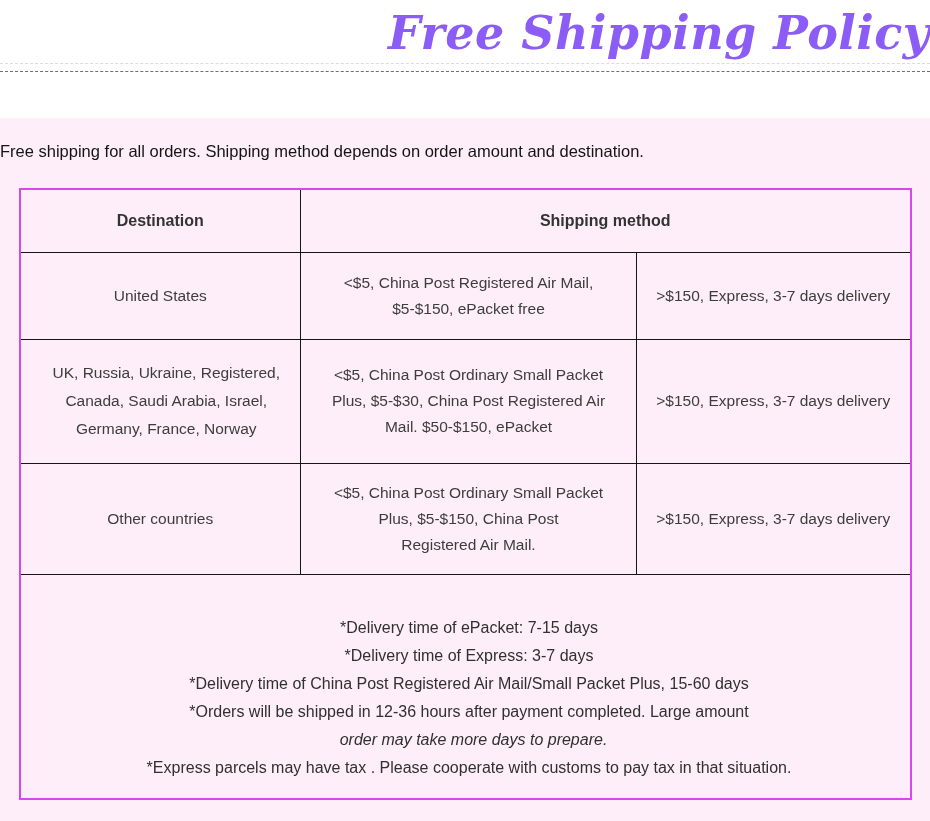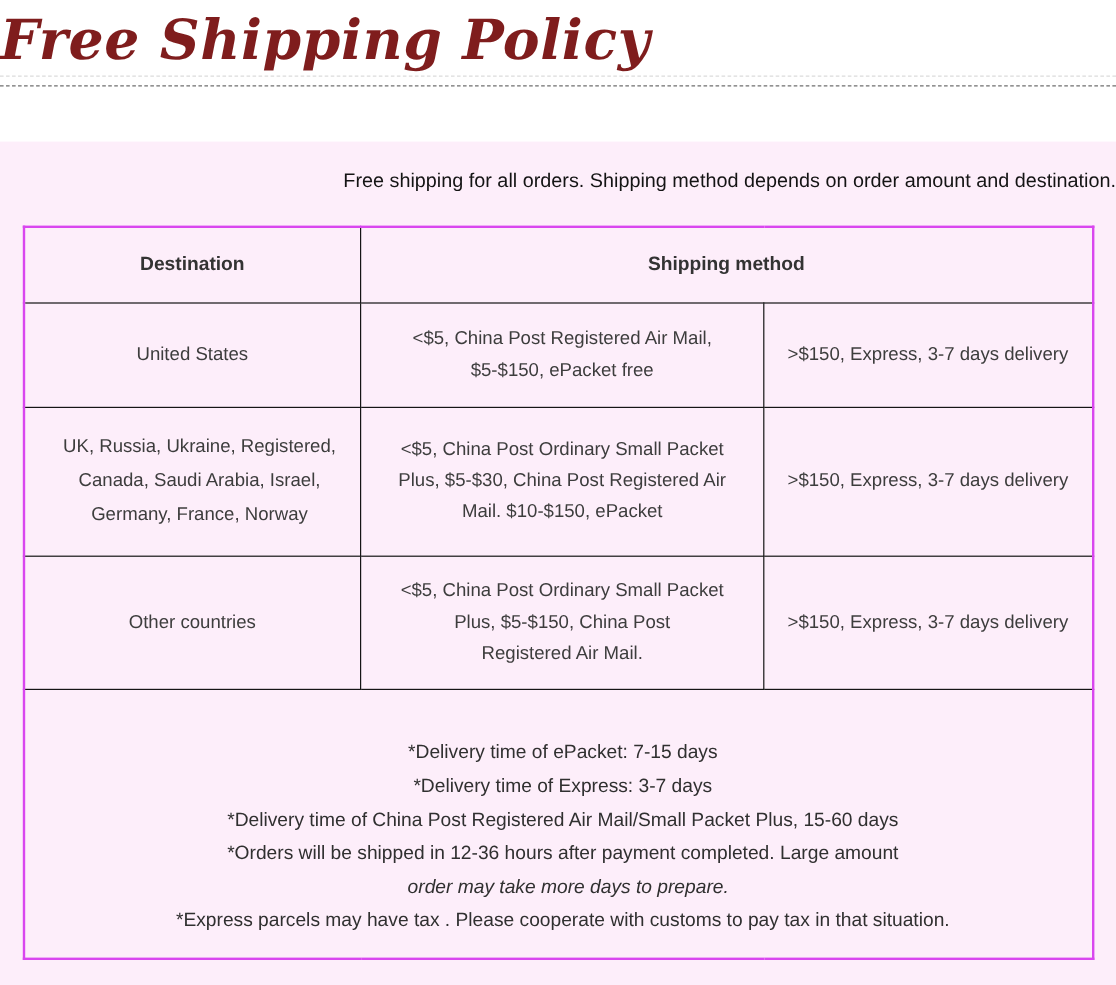--- a/index.html
+++ b/index.html
@@ -11,28 +11,28 @@
     background: #ffffff;
     font-family: "Liberation Sans", "DejaVu Sans", sans-serif;
     overflow: hidden;
   }
 
   
   .masthead { position: relative; height: 118px; background: #ffffff; }
   .title {
     position: absolute;
     top: 2px; left: 0; right: 0;
-    text-align: left;
+    text-align: right;
     font-family: "DejaVu Serif", "Liberation Serif", serif;
     font-style: italic;
     font-weight: 600;
     font-size: 46px;
     line-height: 62px;
     letter-spacing: 0.5px;
-    color: #7f1d1d;
+    color: #8b5cf6;
   }
   .dash { position: absolute; left: 0; right: 0; height: 0; }
   .dash-light { top: 63px; border-top: 1px dashed #dcdcdc; }
   .dash-dark  { top: 71px; border-top: 1px dashed #6f6f6f; }
   .badge {
     position: absolute;
     top: 70px; left: 50%;
     transform: translateX(-50%);
     width: 86px; height: 37px;
     background: #1f1d21;
@@ -59,21 +59,21 @@
 
   
   .panel {
     position: absolute;
     top: 118px; left: 0;
     width: 930px; height: 703px;
     background: #fdeefa;
   }
   .intro {
     padding-top: 22px;
-    text-align: right;
+    text-align: left;
     font-size: 16.5px;
     line-height: 22px;
     color: #141414;
   }
 
   
   .policy-table {
     margin: 26px auto 16px auto;
     width: 891px;
     border-collapse: collapse;
@@ -163,21 +163,21 @@
 
         <tr class="row-multi">
           <td class="dest-left">
             <div class="cell-line">UK, Russia, Ukraine, Registered,</div>
             <div class="cell-line">Canada, Saudi Arabia, Israel,</div>
             <div class="cell-line">Germany, France, Norway</div>
           </td>
           <td>
             <div class="cell-line">&lt;$5, China Post Ordinary Small Packet</div>
             <div class="cell-line">Plus, $5-$30, China Post Registered Air</div>
-            <div class="cell-line">Mail. $10-$150, ePacket</div>
+            <div class="cell-line">Mail. $50-$150, ePacket</div>
           </td>
           <td class="express-cell">
             <div class="cell-line">&gt;$150, Express, 3-7 days delivery</div>
           </td>
         </tr>
 
         <tr class="row-other">
           <td>
             <div class="cell-line">Other countries</div>
           </td>

